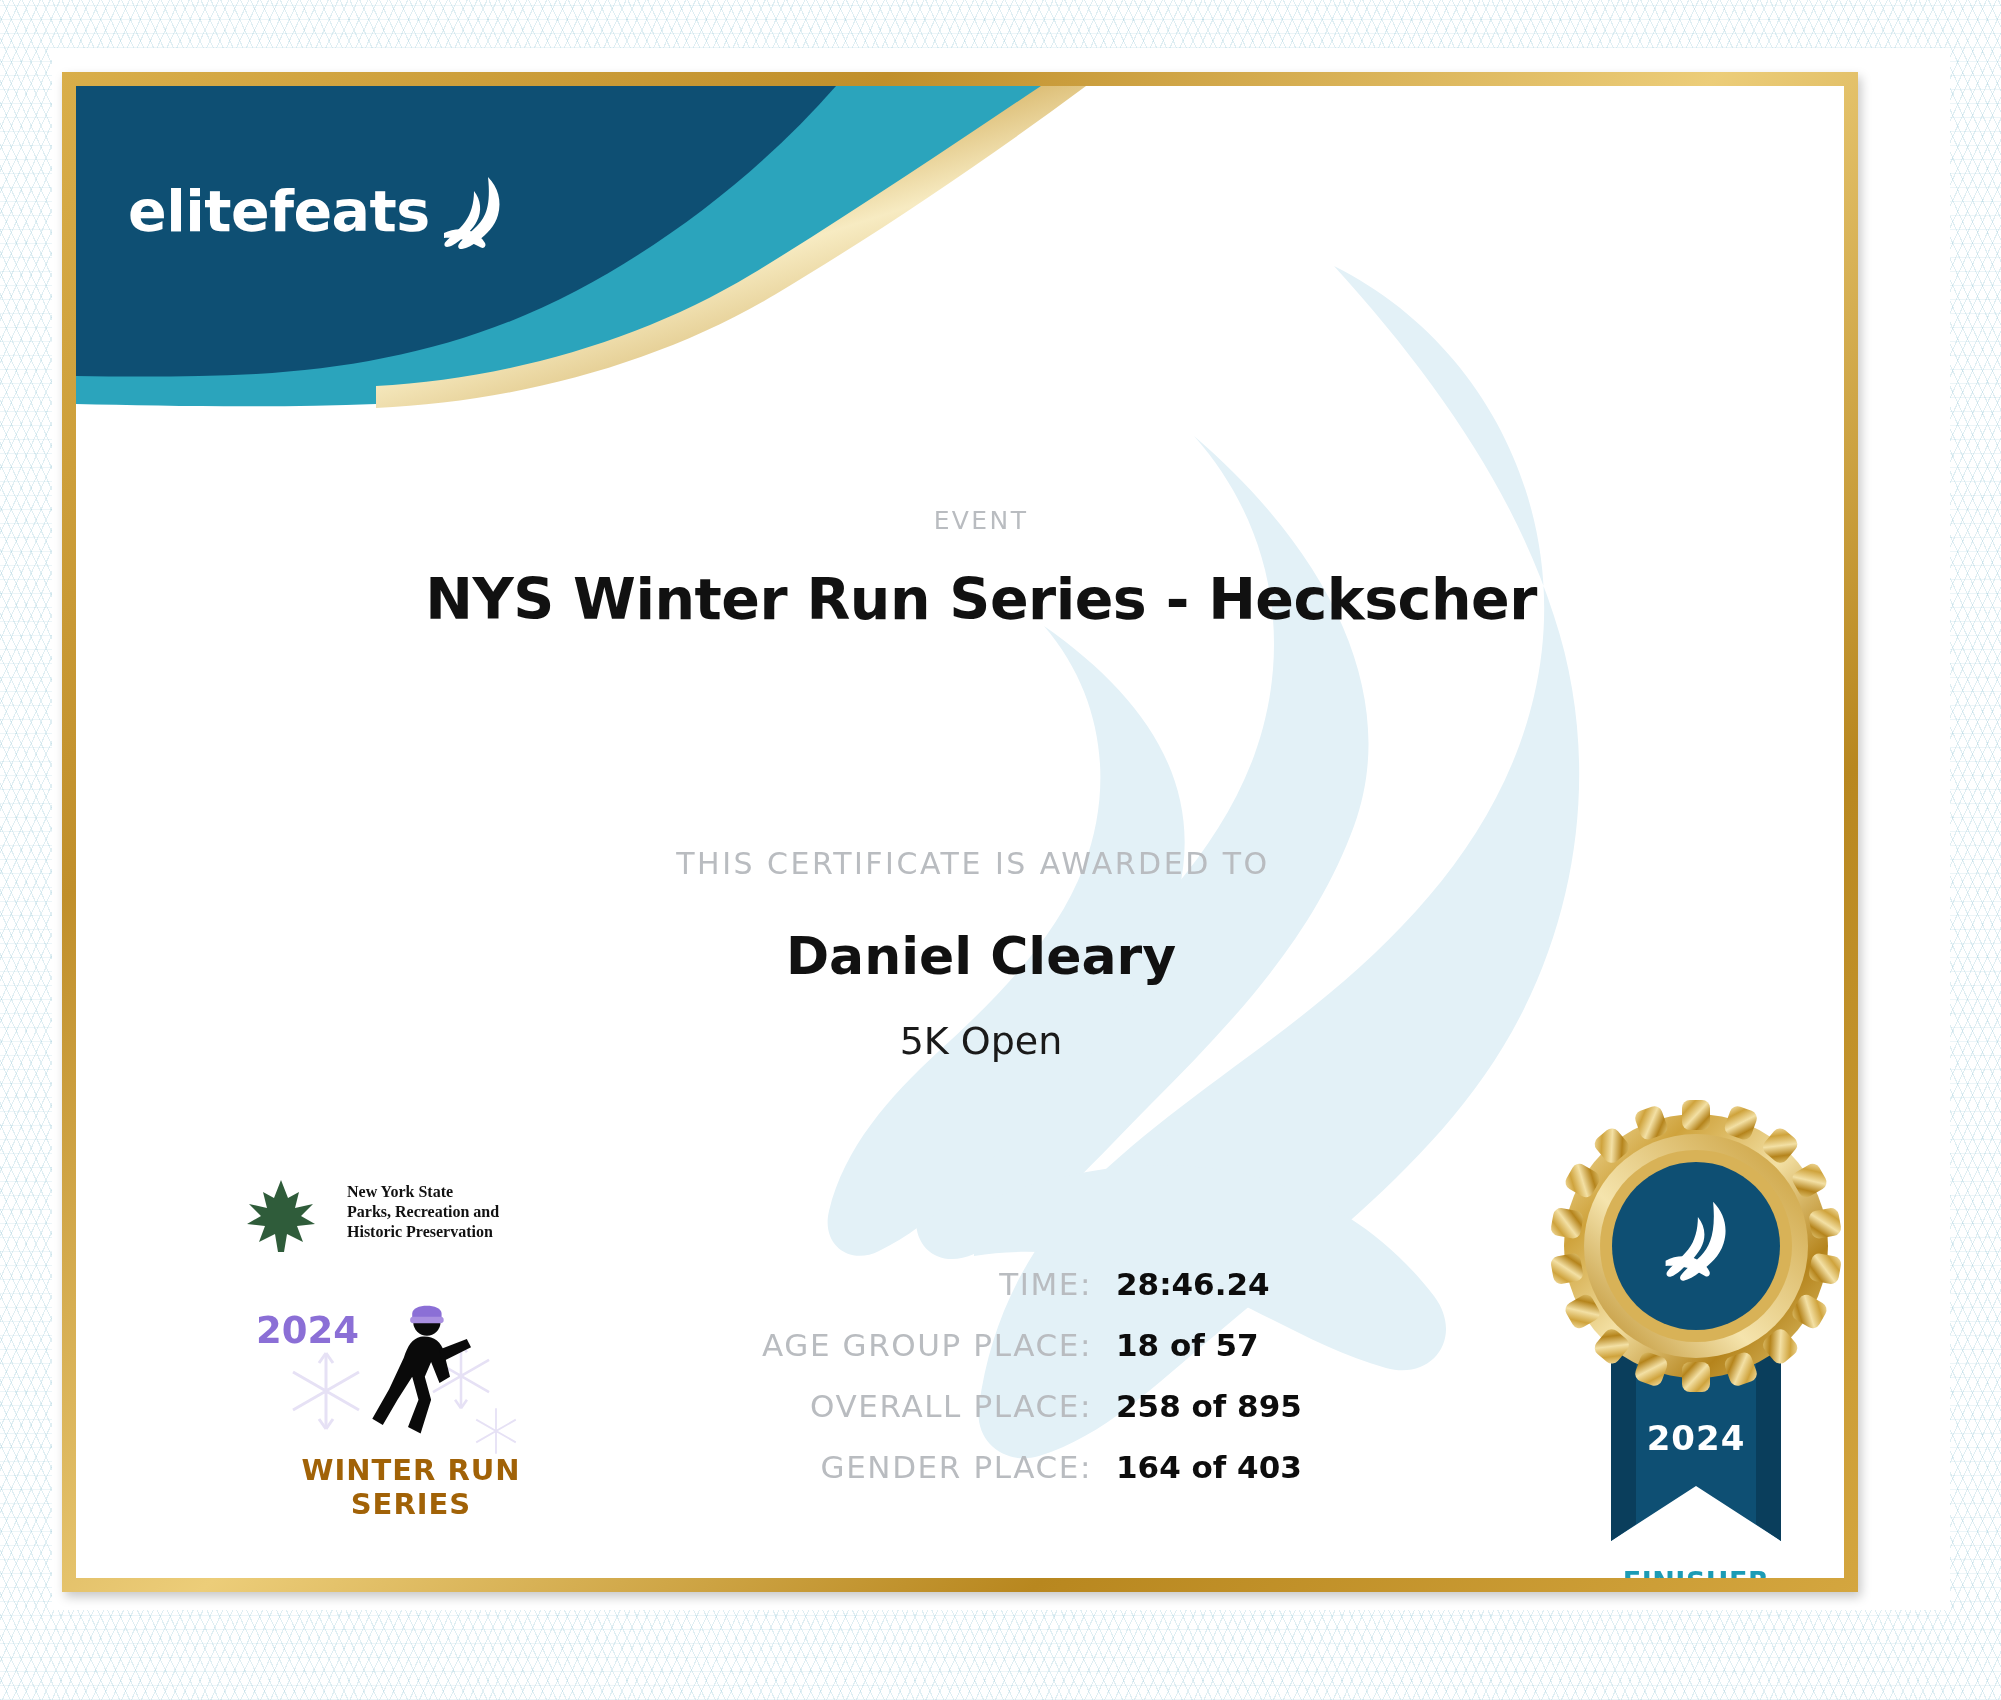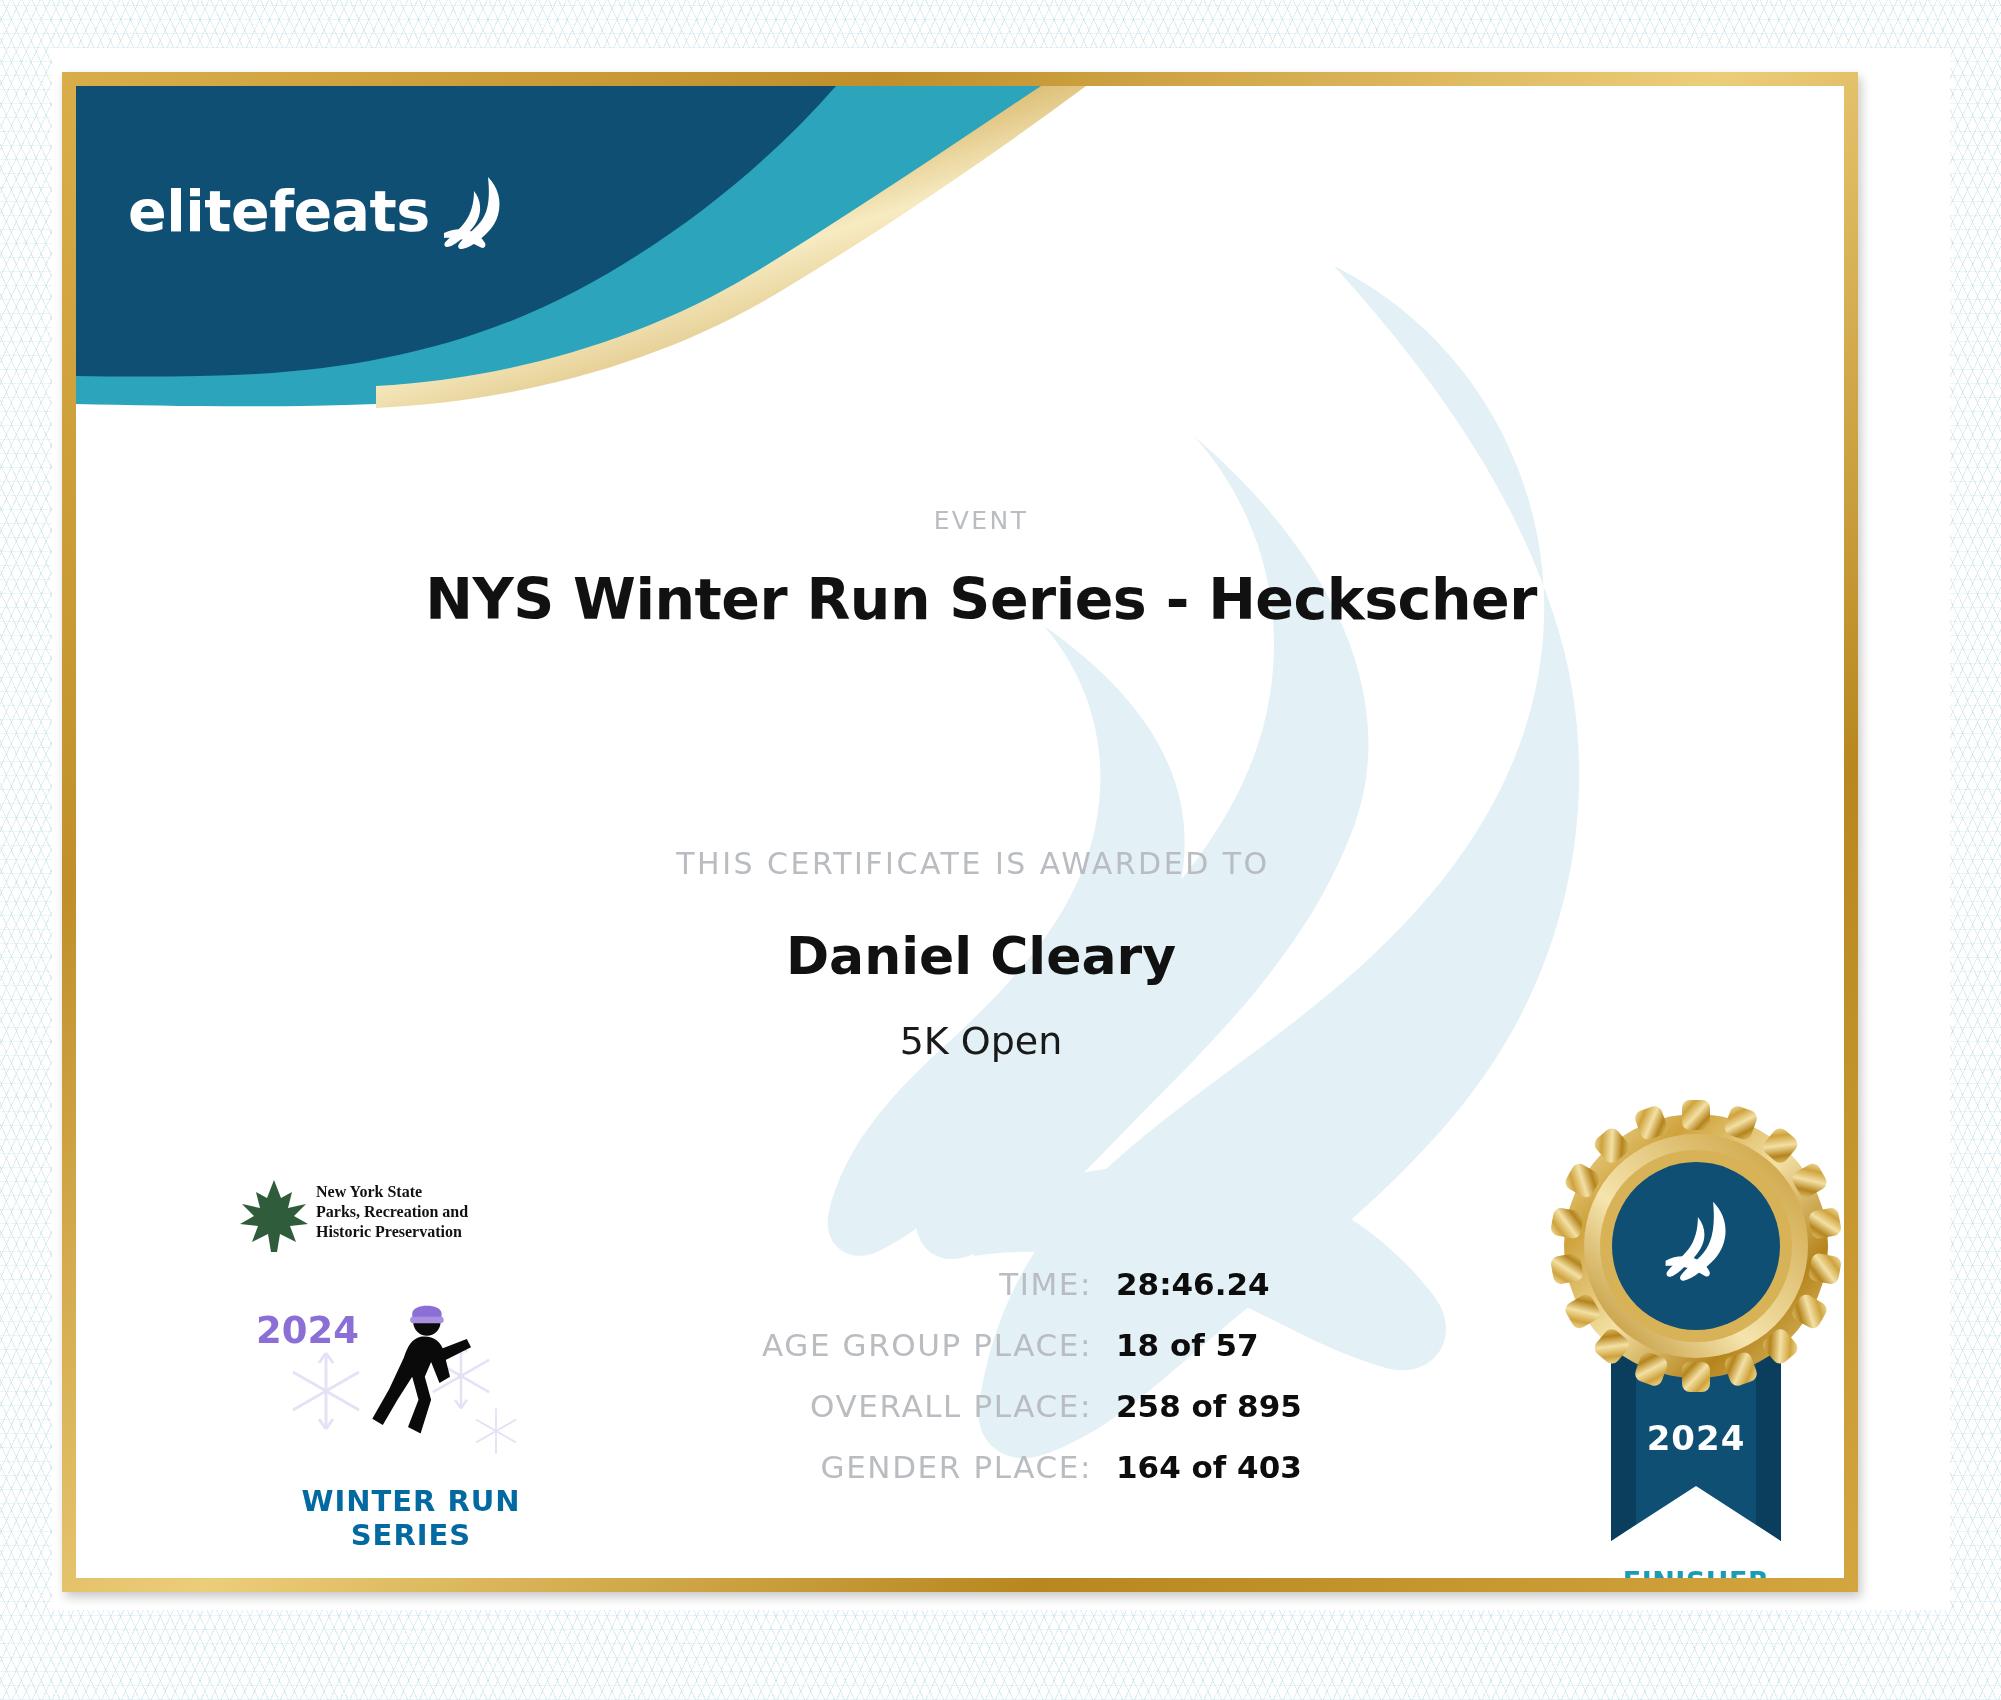--- a/index.html
+++ b/index.html
@@ -174,26 +174,26 @@
     font-size: 31px;
     font-weight: bold;
     font-family: "DejaVu Sans", sans-serif;
     min-width: 190px;
     text-align: left;
   }
 
   
   #nys-logo {
     position: absolute;
-    left: 158px;
+    left: 165px;
     top: 1090px;
     width: 310px;
     display: flex;
     align-items: flex-start;
-    gap: 2px;
+    gap: 26px;
   }
   #nys-text {
     font-family: "Liberation Serif", serif;
     font-size: 16px;
     line-height: 1.25;
     color: #111;
     font-weight: bold;
     padding-top: 6px;
   }
   #wrs-logo {
@@ -213,24 +213,23 @@
     font-family: "DejaVu Sans", sans-serif;
   }
   #wrs-title {
     position: absolute;
     left: 0;
     top: 172px;
     width: 330px;
     text-align: center;
     font-size: 29px;
     font-weight: bold;
-    color: #0369a1;
+    color: #a16207;
     letter-spacing: 1px;
     font-family: "DejaVu Sans", sans-serif;
-    margin-top: 31px;
   }
 
   
   #seal {
     position: absolute;
     left: 1460px;
     top: 1000px;
     width: 320px;
     height: 560px;
   }

